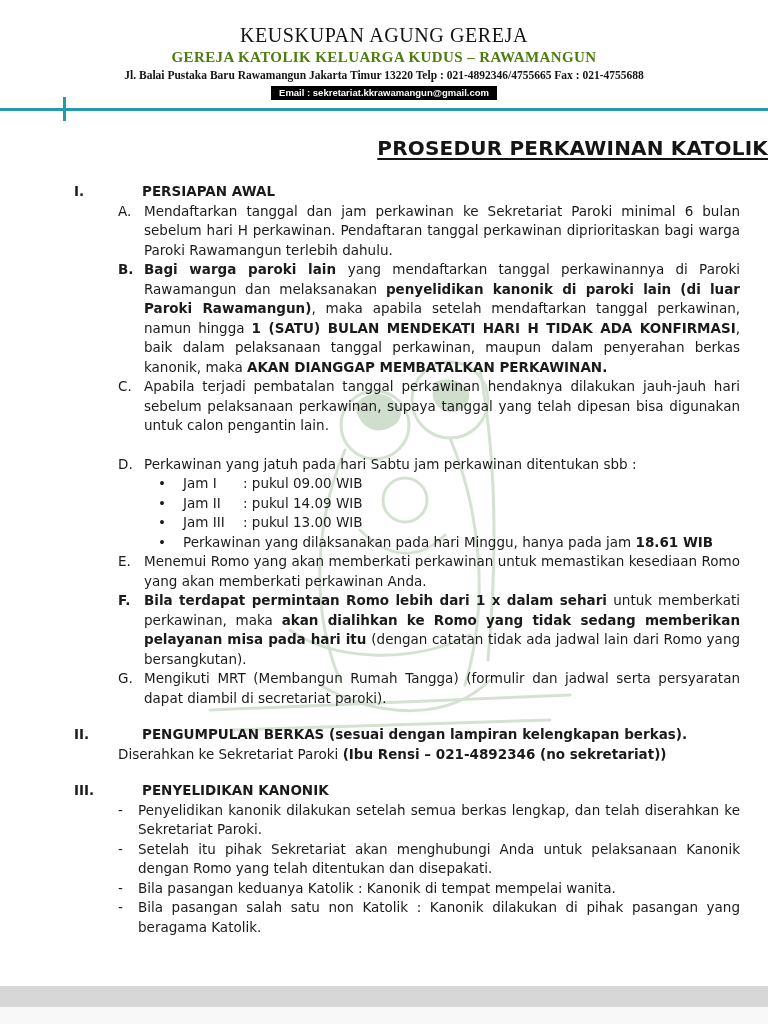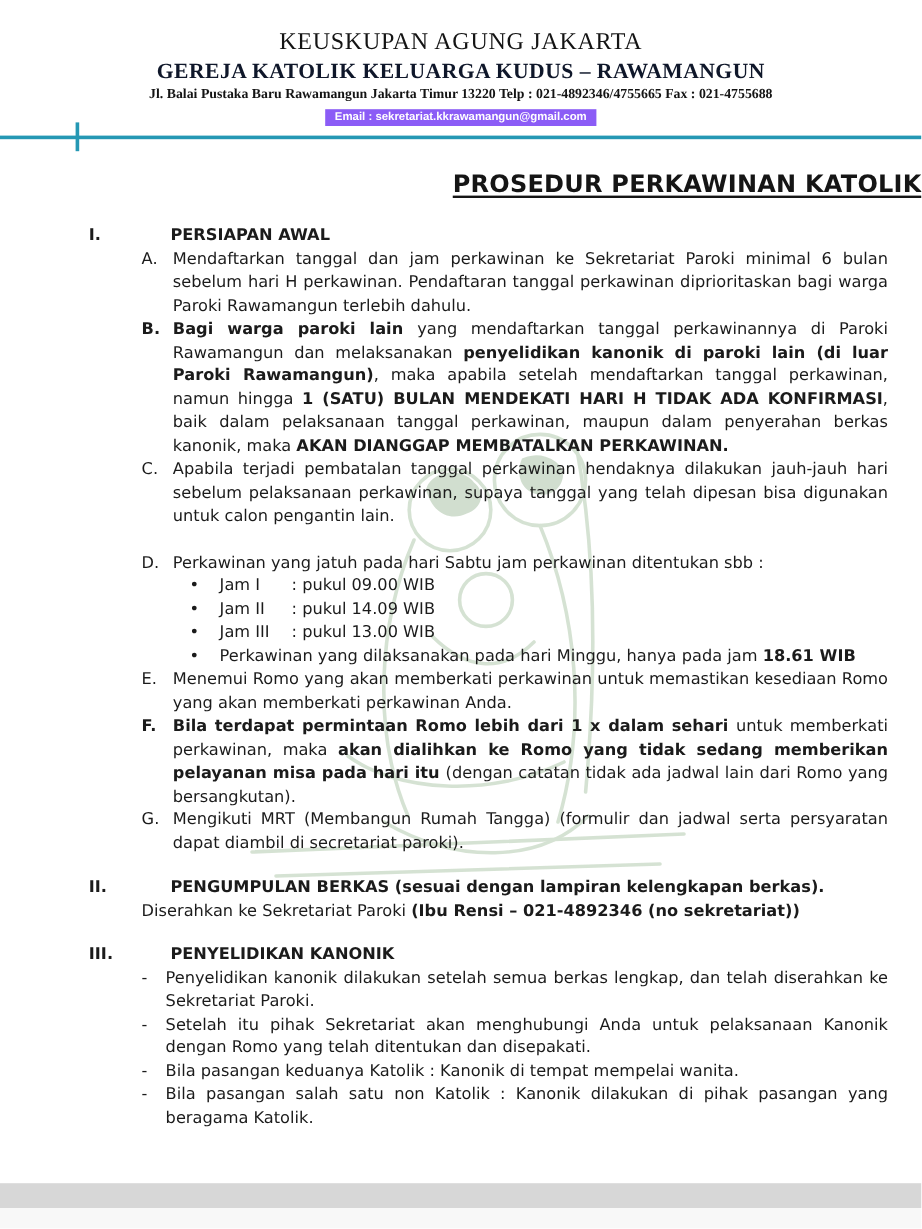--- a/index.html
+++ b/index.html
@@ -3,23 +3,23 @@
 <meta charset="utf-8">
 <style>
   * { margin:0; padding:0; box-sizing:border-box; }
   html,body { background:#ffffff; }
   body { font-family:"DejaVu Sans", sans-serif; }
   .viewport { position:relative; width:768px; height:1024px; background:#ffffff; overflow:hidden; }
 
   
   .header { position:relative; padding-top:24px; text-align:center; z-index:2; }
   .org { font-family:"Liberation Serif", serif; font-size:20px; letter-spacing:0.6px; color:#141414; }
-  .church { font-family:"Liberation Serif", serif; font-weight:bold; font-size:18px; letter-spacing:0.4px; margin-top:2px; color:#0f172a; }
+  .church { font-family:"Liberation Serif", serif; font-weight:bold; font-size:15px; letter-spacing:0.4px; margin-top:2px; color:#4d7c0f; }
   .address { font-family:"Liberation Serif", serif; font-weight:bold; font-size:11.5px; margin-top:3px; color:#141414; }
-  .email-chip { display:inline-block; background:#8b5cf6; color:#ffffff; font:bold 9.5px "Liberation Sans", sans-serif; padding:1px 8px 2px; margin-top:3px; }
+  .email-chip { display:inline-block; background:#000000; color:#ffffff; font:bold 9.5px "Liberation Sans", sans-serif; padding:1px 8px 2px; margin-top:3px; }
   .rule-zone { position:relative; height:16px; margin-top:2px; }
   .h-rule { position:absolute; left:0; right:0; top:6px; height:3px; background:#2598b4; }
   .v-tick { position:absolute; left:63px; top:-5px; width:3px; height:24px; background:#2598b4; }
 
   
   .doc-title { text-align:right; font:bold 20px "DejaVu Sans", sans-serif; color:#151515;
                text-decoration:underline; text-decoration-thickness:2px; text-underline-offset:3px;
                margin:18px 0 22px; letter-spacing:0.2px; position:relative; z-index:2; }
 
   
@@ -68,21 +68,21 @@
       <path d="M80,400 L400,390"></path>
       <path d="M140,300 C180,330 260,335 320,305"></path>
     </g>
     <g fill="#86a981" opacity="0.38">
       <path d="M205,78 a22,18 0 0 1 40,-6 a20,16 0 0 1 -6,26 c-12,6 -28,2 -34,-20 z"></path>
       <path d="M285,52 a24,20 0 0 1 34,10 c2,12 -8,22 -20,20 c-14,-2 -20,-16 -14,-30 z"></path>
     </g>
   </svg>
 
   <header class="header">
-    <div class="org">KEUSKUPAN AGUNG JAKARTA</div>
+    <div class="org">KEUSKUPAN AGUNG GEREJA</div>
     <div class="church">GEREJA KATOLIK KELUARGA KUDUS – RAWAMANGUN</div>
     <div class="address">Jl. Balai Pustaka Baru Rawamangun Jakarta Timur 13220 Telp : 021-4892346/4755665 Fax : 021-4755688</div>
     <div>
       <span class="email-chip">Email : sekretariat.kkrawamangun@gmail.com</span>
     </div>
     <div class="rule-zone">
       <div class="h-rule"></div>
       <div class="v-tick"></div>
     </div>
   </header>

